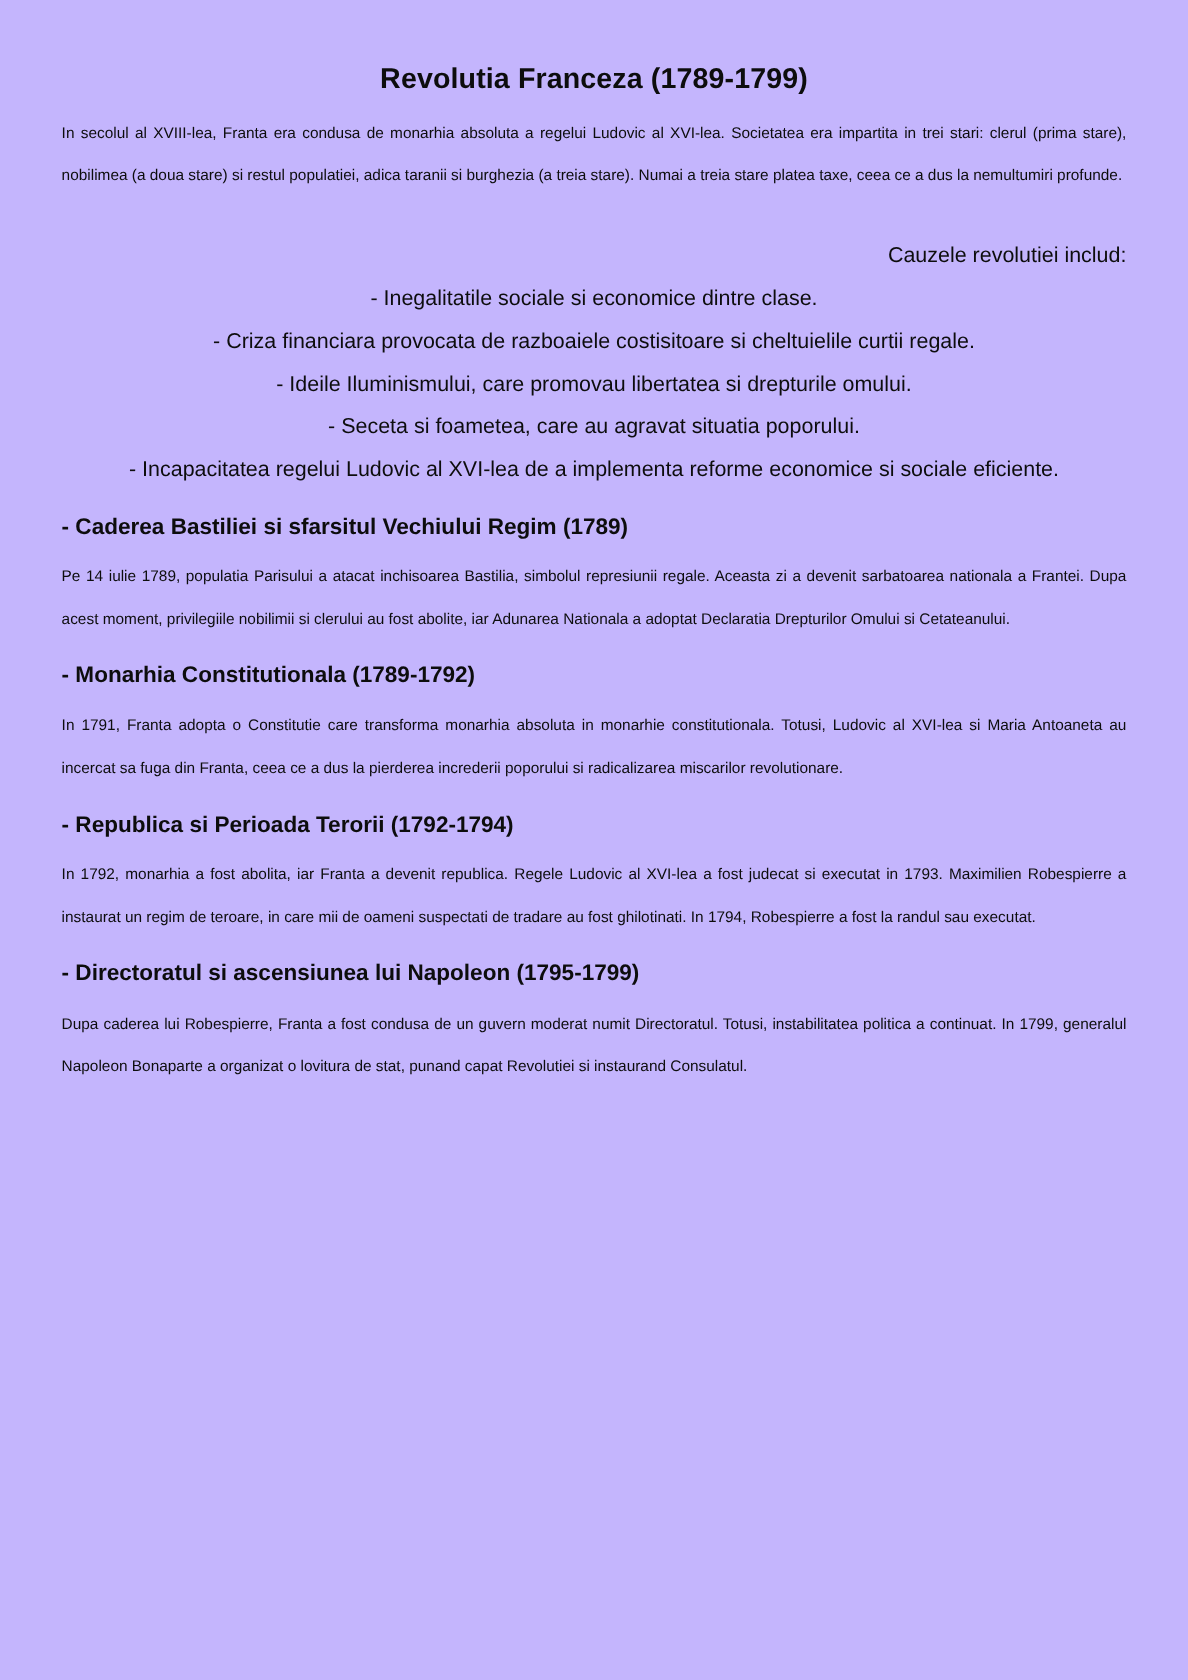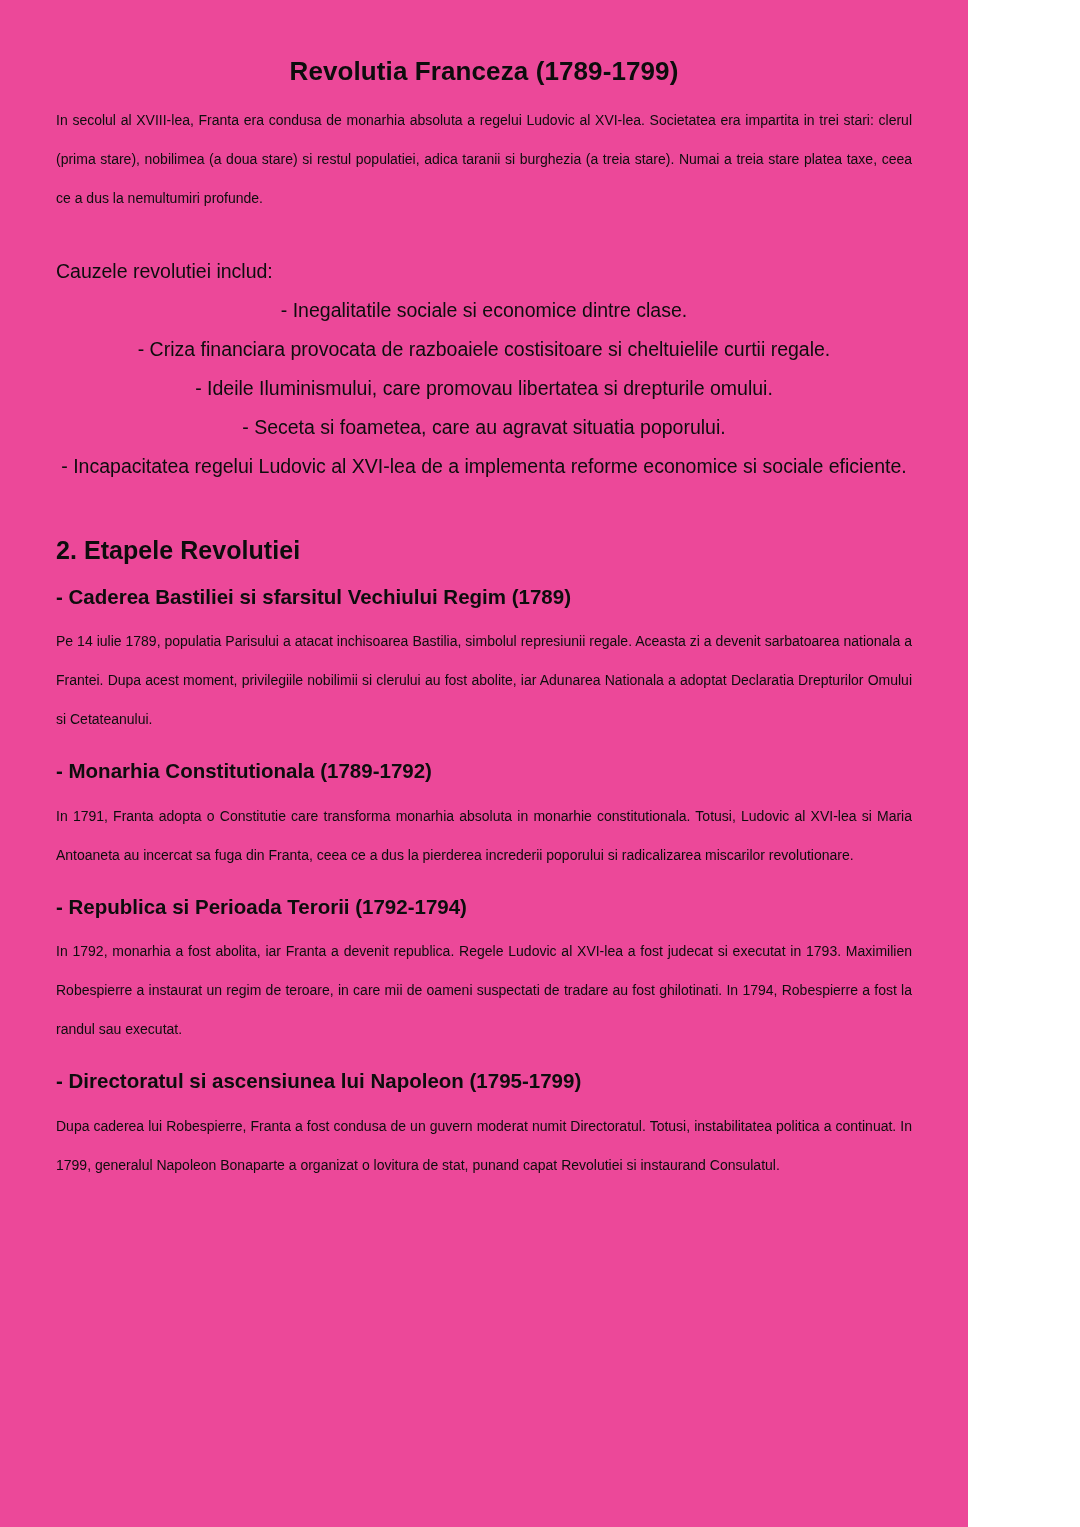--- a/index.html
+++ b/index.html
@@ -11,25 +11,25 @@
   body {
     width: 1080px;
     height: 1527px;
     font-family: "Liberation Sans", sans-serif;
     color: #0d0d0d;
     -webkit-font-smoothing: antialiased;
     overflow: hidden;
   }
   .page {
     position: relative;
-    width: 968px;
+    width: 1080px;
     height: 1527px;
     box-sizing: border-box;
     padding: 0 56px;
-    background: #ec4899;
+    background: #c4b5fd;
   }
   .doc-title {
     margin: 0;
     padding-top: 55px;
     font-size: 26px;
     font-weight: bold;
     text-align: center;
     letter-spacing: 0.1px;
     line-height: 1.25;
   }
@@ -55,21 +55,21 @@
     font-size: 14px;
     line-height: 39px;
     text-align: justify;
     text-justify: inter-word;
   }
   .lead-in {
     margin: 0;
     padding-top: 34px;
     font-size: 19.5px;
     line-height: 39px;
-    text-align: left;
+    text-align: right;
   }
   .cause-list {
     margin: 0;
     padding: 0;
     list-style: none;
   }
   .cause-list li {
     font-size: 19.5px;
     line-height: 39px;
     text-align: center;
@@ -92,21 +92,20 @@
     <ul class="cause-list">
       <li>- Inegalitatile sociale si economice dintre clase.</li>
       <li>- Criza financiara provocata de razboaiele costisitoare si cheltuielile curtii regale.</li>
       <li>- Ideile Iluminismului, care promovau libertatea si drepturile omului.</li>
       <li>- Seceta si foametea, care au agravat situatia poporului.</li>
       <li>- Incapacitatea regelui Ludovic al XVI-lea de a implementa reforme economice si sociale eficiente.</li>
     </ul>
   </section>
 
   <section>
-    <h2 class="section-heading section-2-heading">2. Etapele Revolutiei</h2>
 
     <div>
       <h3 class="sub-heading">- Caderea Bastiliei si sfarsitul Vechiului Regim (1789)</h3>
       <p class="body-para">Pe 14 iulie 1789, populatia Parisului a atacat inchisoarea Bastilia, simbolul represiunii regale. Aceasta zi a devenit sarbatoarea nationala a Frantei. Dupa acest moment, privilegiile nobilimii si clerului au fost abolite, iar Adunarea Nationala a adoptat Declaratia Drepturilor Omului si Cetateanului.</p>
     </div>
 
     <div>
       <h3 class="sub-heading">- Monarhia Constitutionala (1789-1792)</h3>
       <p class="body-para">In 1791, Franta adopta o Constitutie care transforma monarhia absoluta in monarhie constitutionala. Totusi, Ludovic al XVI-lea si Maria Antoaneta au incercat sa fuga din Franta, ceea ce a dus la pierderea increderii poporului si radicalizarea miscarilor revolutionare.</p>
     </div>

